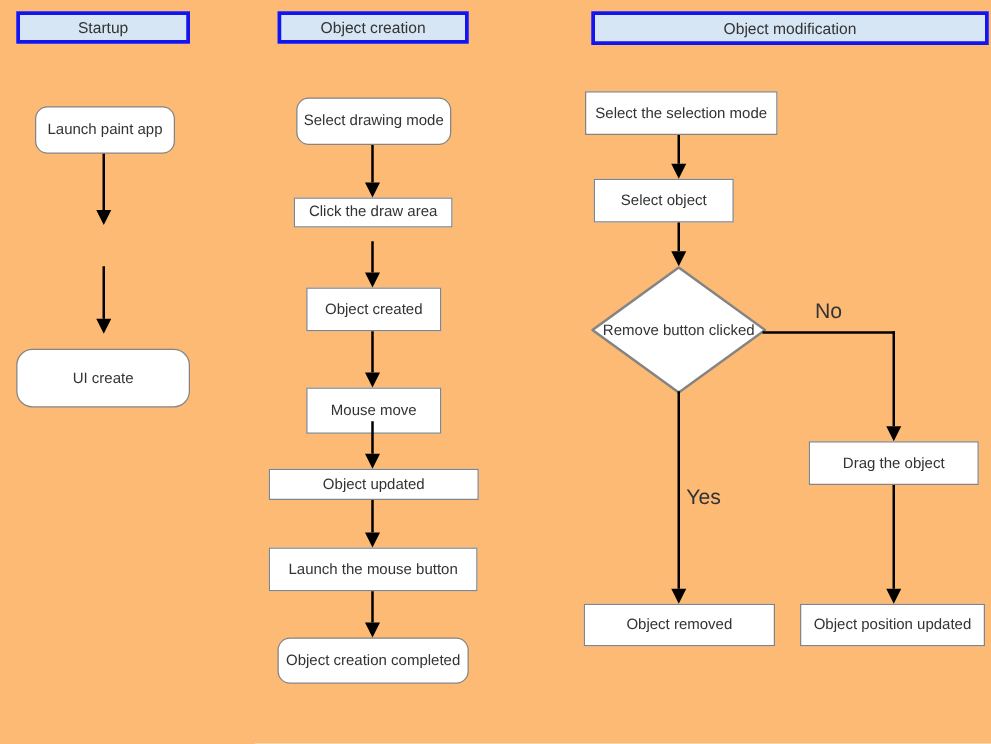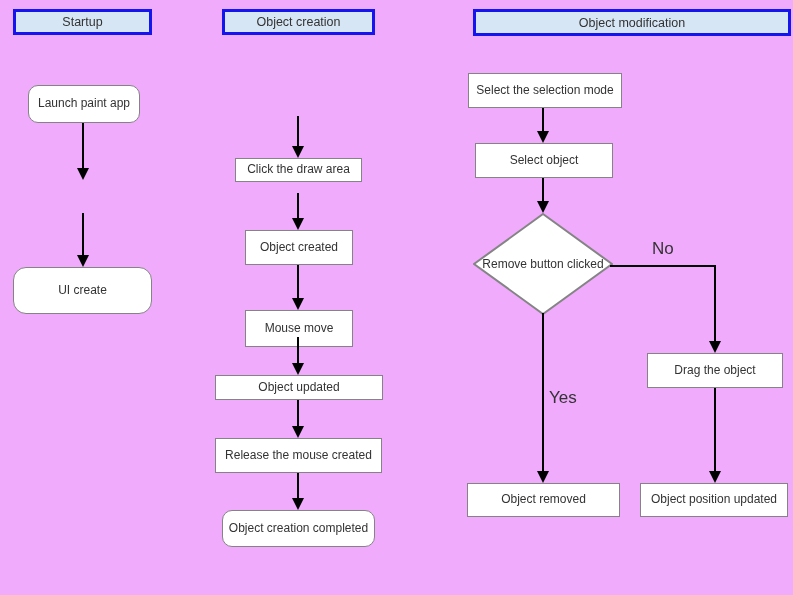--- a/index.html
+++ b/index.html
@@ -1,40 +1,40 @@
 <!DOCTYPE html>
 <html style="--header-fill: #d6e6f4; --header-border: #1414ee; --node-fill: #ffffff; --node-border: #848484; --text: #333333; --arrow: #000000;"><head>
 <meta charset="utf-8">
 <style>
   html,body { margin:0; padding:0; background:#ffffff; }
   #canvas {
     position:relative;
     width:793px; height:595px;
-    background:#f0abfc;
+    background:#fdba74;
     font-family:"Liberation Sans", sans-serif;
     overflow:hidden;
   }
   .header {
     position:absolute; box-sizing:border-box;
     background:var(--header-fill,#d6e6f4);
     border:3px solid var(--header-border,#1414ee);
     display:flex; align-items:center; justify-content:center;
     font-size:12.5px; color:var(--text,#333333);
     white-space:nowrap;
   }
   .node {
     position:absolute; box-sizing:border-box;
     background:var(--node-fill,#ffffff);
     border:1.5px solid var(--node-border,#848484);
     display:flex; align-items:center; justify-content:center;
     font-size:12px; color:var(--text,#333333);
     text-align:center; line-height:1.15; white-space:nowrap;
   }
   .rounded { border-radius:10px; }
-  .r12 { border-radius:13px; }
+  .r12 { border-radius:13px;margin-top:12px; }
   .r8 { border-radius:0; }
   .diamond { position:absolute; }
   .diamond svg { position:absolute; left:0; top:0; }
   .dlabel {
     position:absolute; left:0; top:0; right:0; bottom:0;
     display:flex; align-items:center; justify-content:center;
     font-size:12px; color:var(--text,#333333); white-space:nowrap;
   }
   .vl { position:absolute; width:2px; background:var(--arrow,#000000); }
   .hl { position:absolute; height:2px; background:var(--arrow,#000000); }
@@ -59,42 +59,43 @@
   <div class="header" style="left:473px;top:9px;width:318px;height:27px">Object modification</div>
 
   <div class="node rounded" style="left:28px;top:85px;width:112px;height:38px">Launch paint app</div>
   <div class="node rounded r12" style="left:13px;top:267px;width:139px;height:47px">UI create</div>
 
   <div class="vl" style="left:82px;top:123px;height:45px"></div>
   <div class="ah" style="left:77px;top:168px"></div>
   <div class="vl" style="left:82px;top:213px;height:42px"></div>
   <div class="ah" style="left:77px;top:255px"></div>
 
+  <div class="node rounded" style="left:237px;top:78px;width:124px;height:38px">Select drawing mode</div>
   <div class="node" style="left:235px;top:158px;width:127px;height:24px">Click the draw area</div>
   <div class="node" style="left:245px;top:230px;width:108px;height:35px">Object created</div>
   <div class="node" style="left:245px;top:310px;width:108px;height:37px">Mouse move</div>
   <div class="node" style="left:215px;top:375px;width:168px;height:25px">Object updated</div>
-  <div class="node" style="left:215px;top:438px;width:167px;height:35px">Release the mouse created</div>
+  <div class="node" style="left:215px;top:438px;width:167px;height:35px">Launch the mouse button</div>
   <div class="node rounded" style="left:222px;top:510px;width:153px;height:37px">Object creation completed</div>
 
   <div class="vl" style="left:297px;top:116px;height:30px"></div>
   <div class="ah" style="left:292px;top:146px"></div>
   <div class="vl" style="left:297px;top:193px;height:25px"></div>
   <div class="ah" style="left:292px;top:218px"></div>
   <div class="vl" style="left:297px;top:265px;height:33px"></div>
   <div class="ah" style="left:292px;top:298px"></div>
   <div class="vl" style="left:297px;top:337px;height:26px"></div>
   <div class="ah" style="left:292px;top:363px"></div>
   <div class="vl" style="left:297px;top:400px;height:26px"></div>
   <div class="ah" style="left:292px;top:426px"></div>
   <div class="vl" style="left:297px;top:473px;height:25px"></div>
   <div class="ah" style="left:292px;top:498px"></div>
 
   <div class="node rounded r8" style="left:468px;top:73px;width:154px;height:35px">Select the selection mode</div>
-  <div class="node" style="left:475px;top:143px;width:138px;height:35px">Select object</div>
+  <div class="node" style="left:475px;top:143px;width:112px;height:35px">Select object</div>
 
   <div class="diamond" style="left:473px;top:213px;width:140px;height:102px">
     <svg width="140" height="102" viewBox="0 0 140 102">
       <polygon points="70,1 139,51 70,101 1,51" style="fill:var(--node-fill,#ffffff);stroke:var(--node-border,#848484);stroke-width:2"></polygon>
     </svg>
     <div class="dlabel">Remove button clicked</div>
   </div>
 
   <div class="node rounded r8" style="left:467px;top:483px;width:153px;height:34px">Object removed</div>
   <div class="node" style="left:647px;top:353px;width:136px;height:35px">Drag the object</div>

